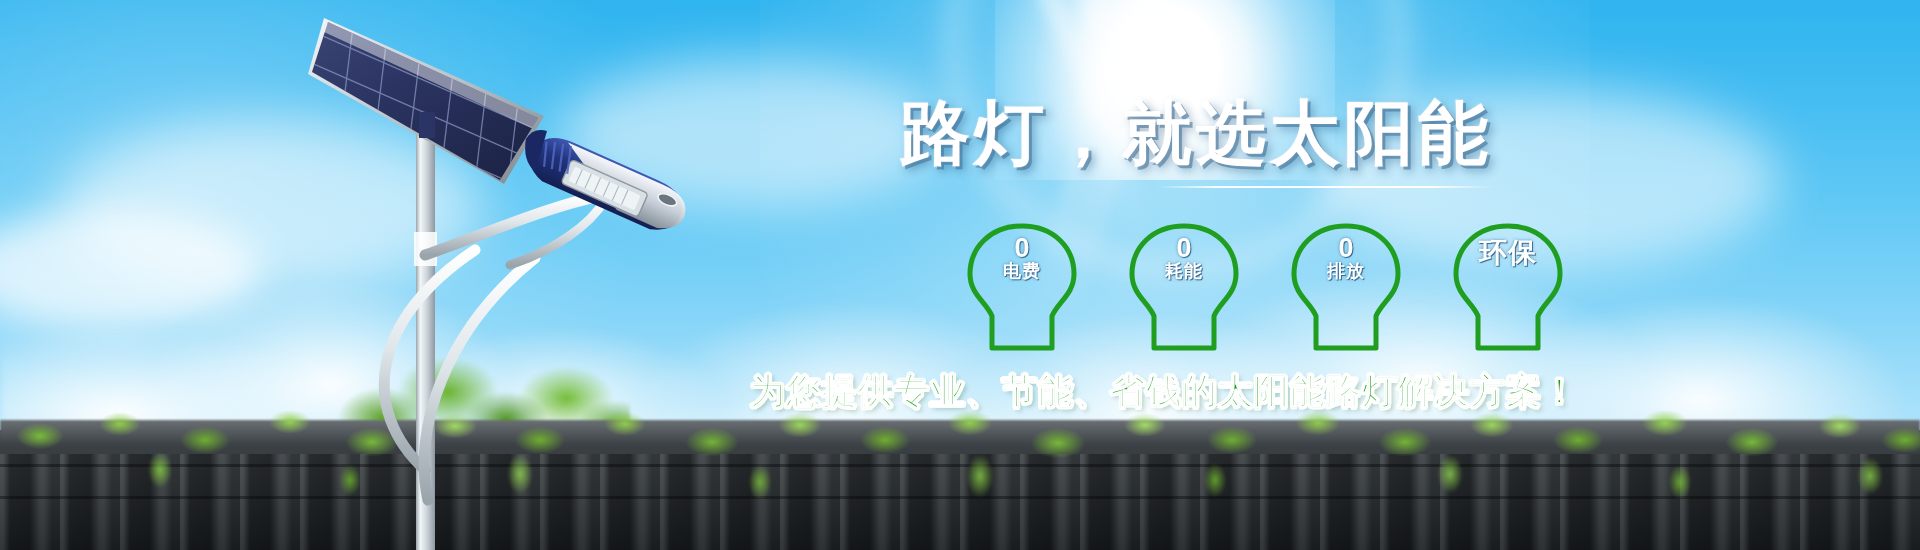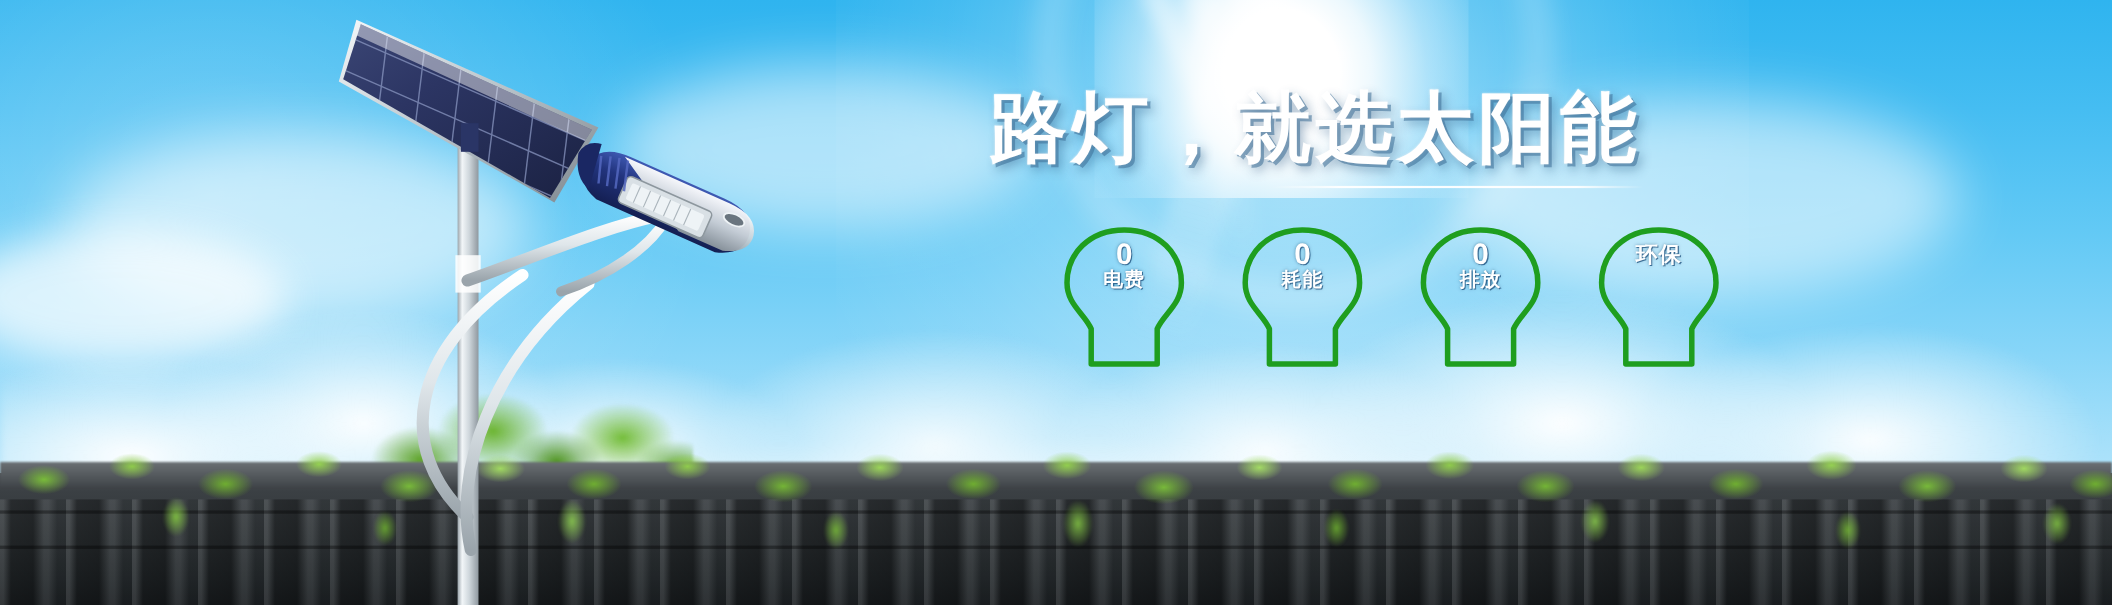--- a/index.html
+++ b/index.html
@@ -103,21 +103,21 @@
       radial-gradient(ellipse 52px 36px at 284px 104px,#5ea328,rgba(94,163,40,0) 72%),
       radial-gradient(ellipse 48px 34px at 88px 120px,#67ae2d,rgba(103,174,45,0) 72%),
       radial-gradient(ellipse 50px 34px at 206px 122px,#63a92b,rgba(99,169,43,0) 72%);
     filter:blur(1.4px);}
 
   
   .lamp{position:absolute;left:300px;top:0;width:440px;height:550px;}
   .lamp svg{position:absolute;left:0;top:0;}
 
   
-  .copy{position:absolute;left:760px;top:73px;width:1010px;height:340px;}
+  .copy{position:absolute;left:760px;top:90px;width:1010px;height:340px;}
   .headline{
     position:absolute;left:140px;top:8px;
     font-size:70px;line-height:1;font-weight:bold;color:#ffffff;
     letter-spacing:4px;white-space:nowrap;
     text-shadow:
       3px 3px 0 rgba(60,110,150,.55),
       5px 5px 10px rgba(30,80,125,.45),
       0 0 2px rgba(255,255,255,.9);
   }
   .headline-rule{position:absolute;left:396px;top:96px;width:338px;height:2px;
@@ -126,21 +126,21 @@
   .badges{position:absolute;left:200px;top:130px;width:700px;height:140px;display:flex;gap:38px;}
   .badge{position:relative;width:124px;height:136px;}
   .badge svg{position:absolute;left:0;top:0;}
   .badge-text{position:absolute;left:0;top:0;width:124px;height:136px;
     display:flex;flex-direction:column;align-items:center;justify-content:flex-start;
     padding-top:14px;box-sizing:border-box;}
   .badge-zero{font-size:27px;font-weight:bold;color:#ffffff;line-height:1.05;
     text-shadow:1px 1px 0 rgba(30,80,125,.75),0 0 3px rgba(0,50,90,.5);}
   .badge-word{font-size:18px;font-weight:bold;color:#ffffff;line-height:1.1;letter-spacing:1px;
     text-shadow:1px 1px 0 rgba(30,80,125,.75),0 0 3px rgba(0,50,90,.5);}
-  .badge-word.solo{font-size:20px;padding-top:4px;}
+  .badge-word.solo{font-size:28px;padding-top:4px;}
 
   .tagline{position:absolute;left:-10px;top:278px;white-space:nowrap;
     font-size:35px;font-weight:bold;letter-spacing:1px;color:#14a014;
     -webkit-text-stroke:1px #ffffff;
     text-shadow:
       2px 0 0 #fff,-2px 0 0 #fff,0 2px 0 #fff,0 -2px 0 #fff,
       1.5px 1.5px 0 #fff,-1.5px 1.5px 0 #fff,1.5px -1.5px 0 #fff,-1.5px -1.5px 0 #fff,
       3px 3px 5px rgba(20,90,20,.35);
   }
 </style>
@@ -305,15 +305,16 @@
         <svg width="124" height="136" viewBox="0 0 124 136">
           <path d="M62 6 C 30 6, 10 28, 10 54 C 10 74, 26 82, 32 96 L 32 128 L 92 128 L 92 96 C 98 82, 114 74, 114 54 C 114 28, 94 6, 62 6 Z" fill="none" stroke="#1f9e1f" stroke-width="5" stroke-linejoin="round"></path>
         </svg>
         <div class="badge-text">
           <div class="badge-word solo">环保</div>
         </div>
       </div>
 
     </div>
 
+    <div class="tagline">为您提供专业、节能、省钱的太阳能路灯解决方案！</div>
   </div>
 
 </div>
 
 </body></html>

